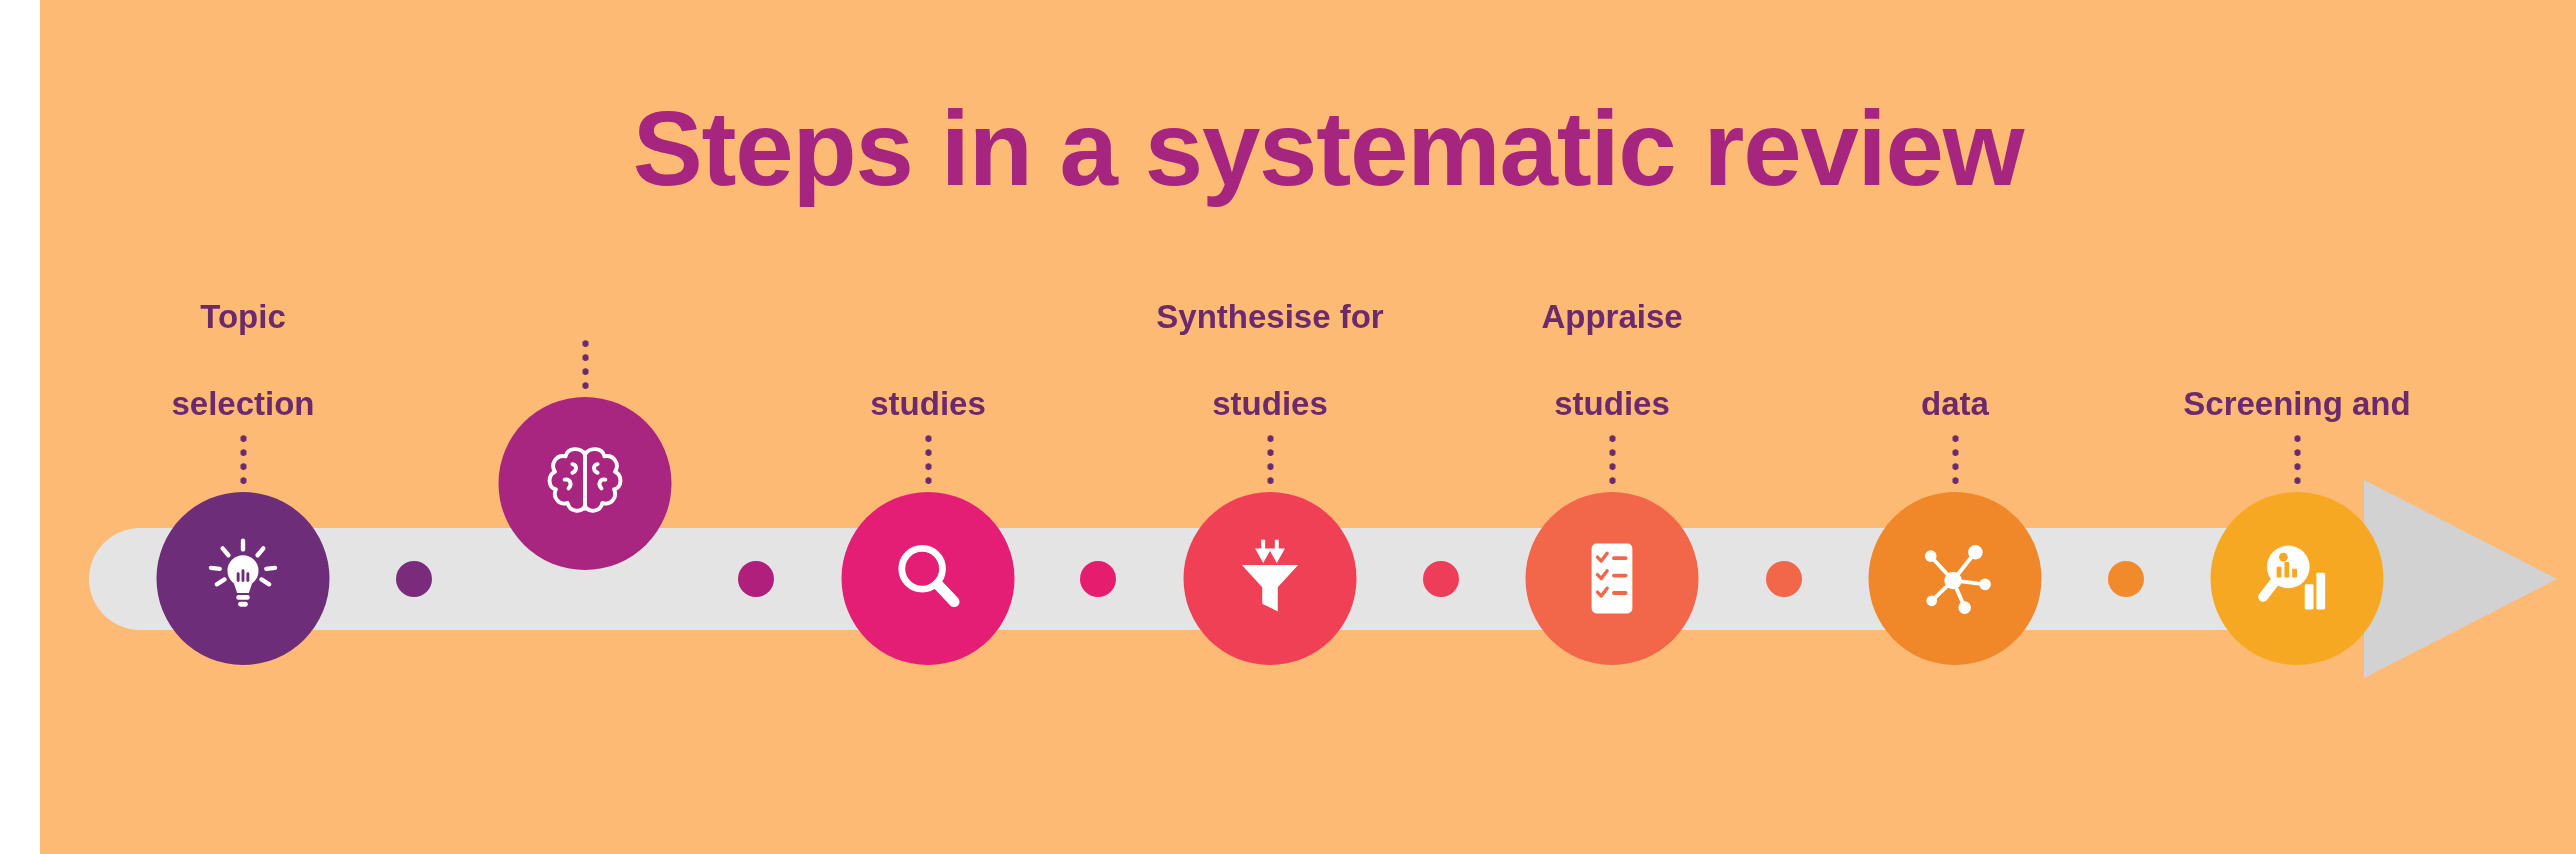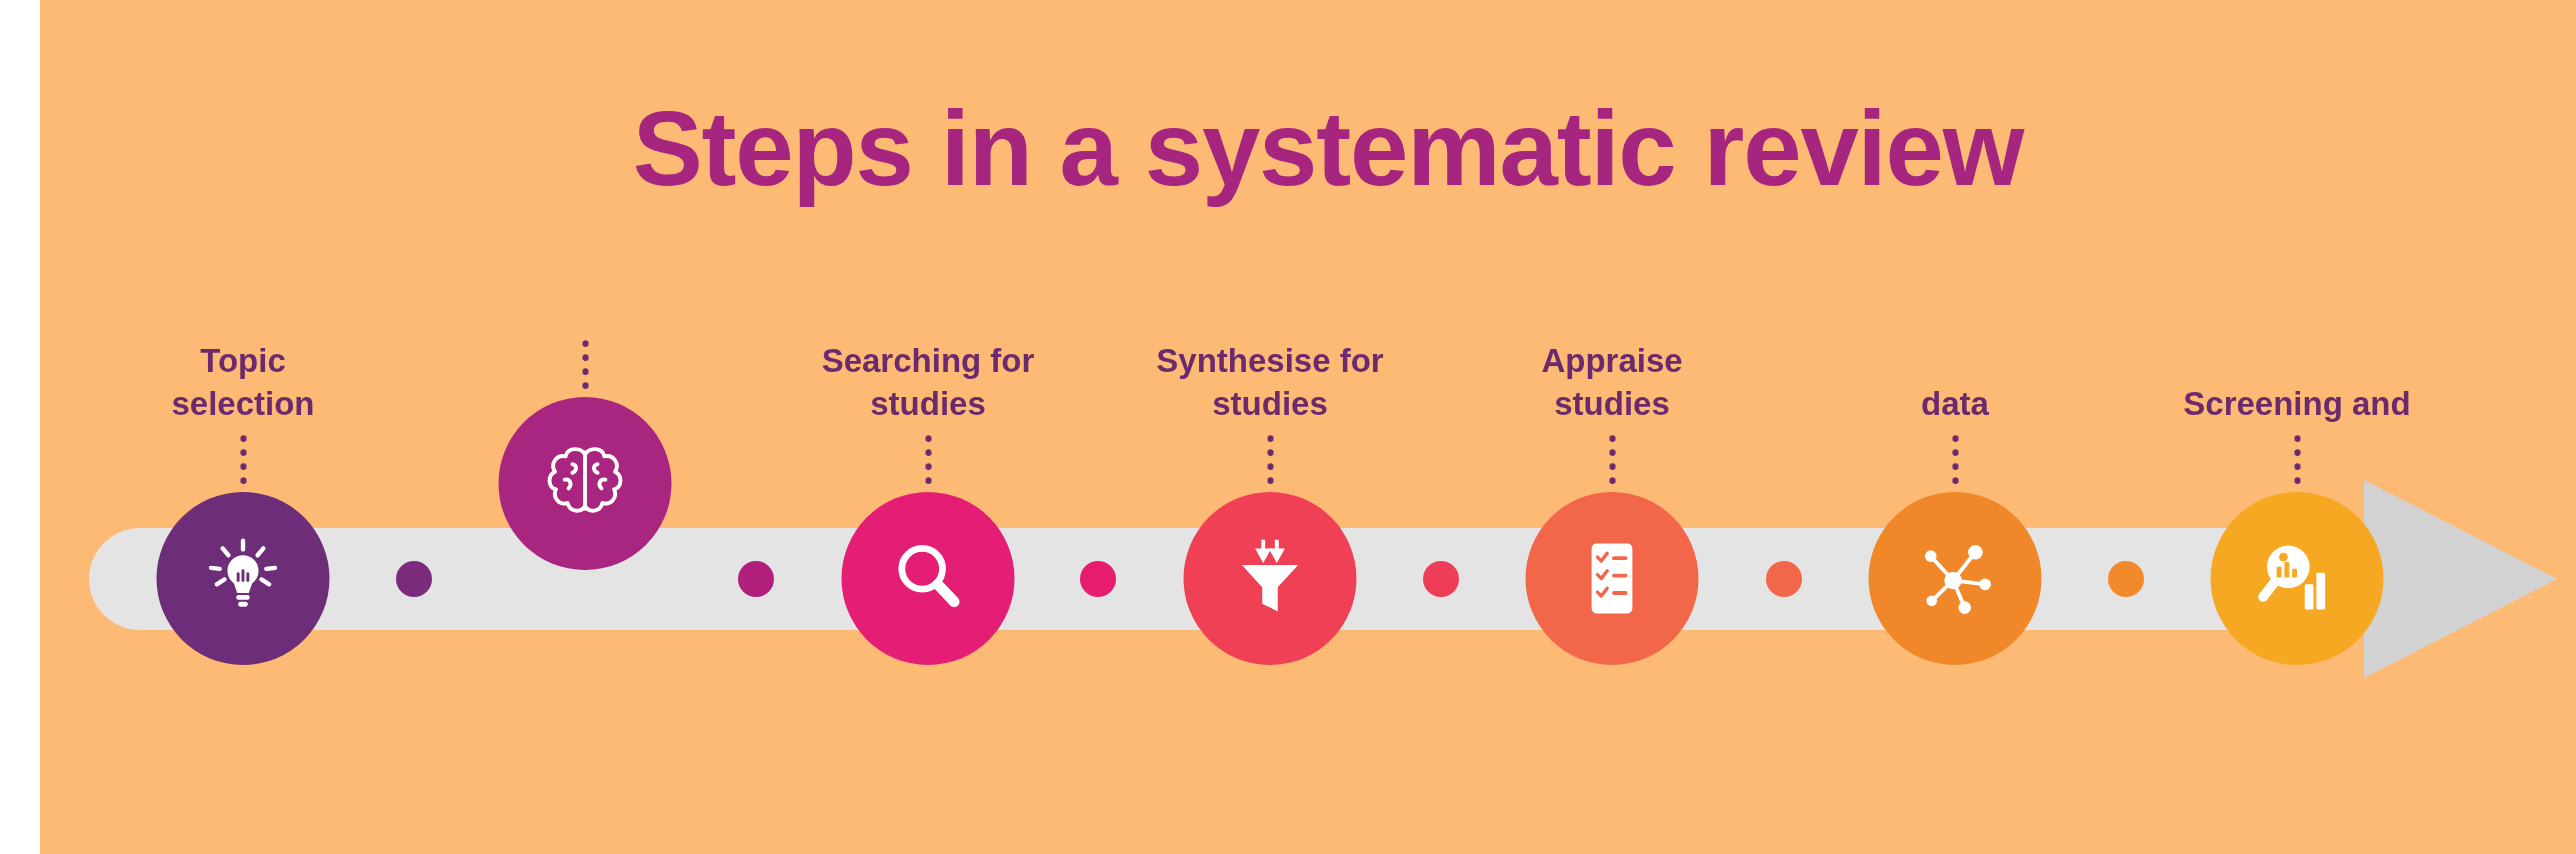--- a/index.html
+++ b/index.html
@@ -59,20 +59,21 @@
   }
   .step-label {
     height: 95px;
     display: flex;
     flex-direction: column;
     justify-content: flex-end;
     font-size: 33px;
     line-height: 1.3;
     font-weight: 700;
     color: #6b2a6d;
+    gap: 44px;
   }
   .dotted-connector {
     width: 6px;
     height: 51px;
     margin: 8.5px auto 0 auto;
     background-image: radial-gradient(circle at 3px 3.6px, #6b2a6d 3px, rgba(0,0,0,0) 3.6px);
     background-size: 6px 14px;
     background-repeat: repeat-y;
   }
   .step-circle {
@@ -159,21 +160,20 @@
           <path d="M29 46 c6 -1 8 5 4 9"></path>
           <path d="M63 30 c-5 1 -5 7 0 9"></path>
           <path d="M71 46 c-6 -1 -8 5 -4 9"></path>
         </g>
       </svg>
     </div>
   </div>
 
   <div class="step" style="left:888px">
     <div class="step-label">
-      <span>Searching for</span>
       <span>studies</span>
     </div>
     <div class="dotted-connector"></div>
     <div class="step-circle" style="background-color: rgb(229, 30, 117); color: rgb(229, 30, 117);">
       <svg viewBox="0 0 100 100">
         <circle cx="44" cy="40" r="21" fill="none" stroke="#ffffff" stroke-width="7"></circle>
         <line x1="60" y1="56" x2="77" y2="74" stroke="#ffffff" stroke-width="11" stroke-linecap="round"></line>
       </svg>
     </div>
   </div>

